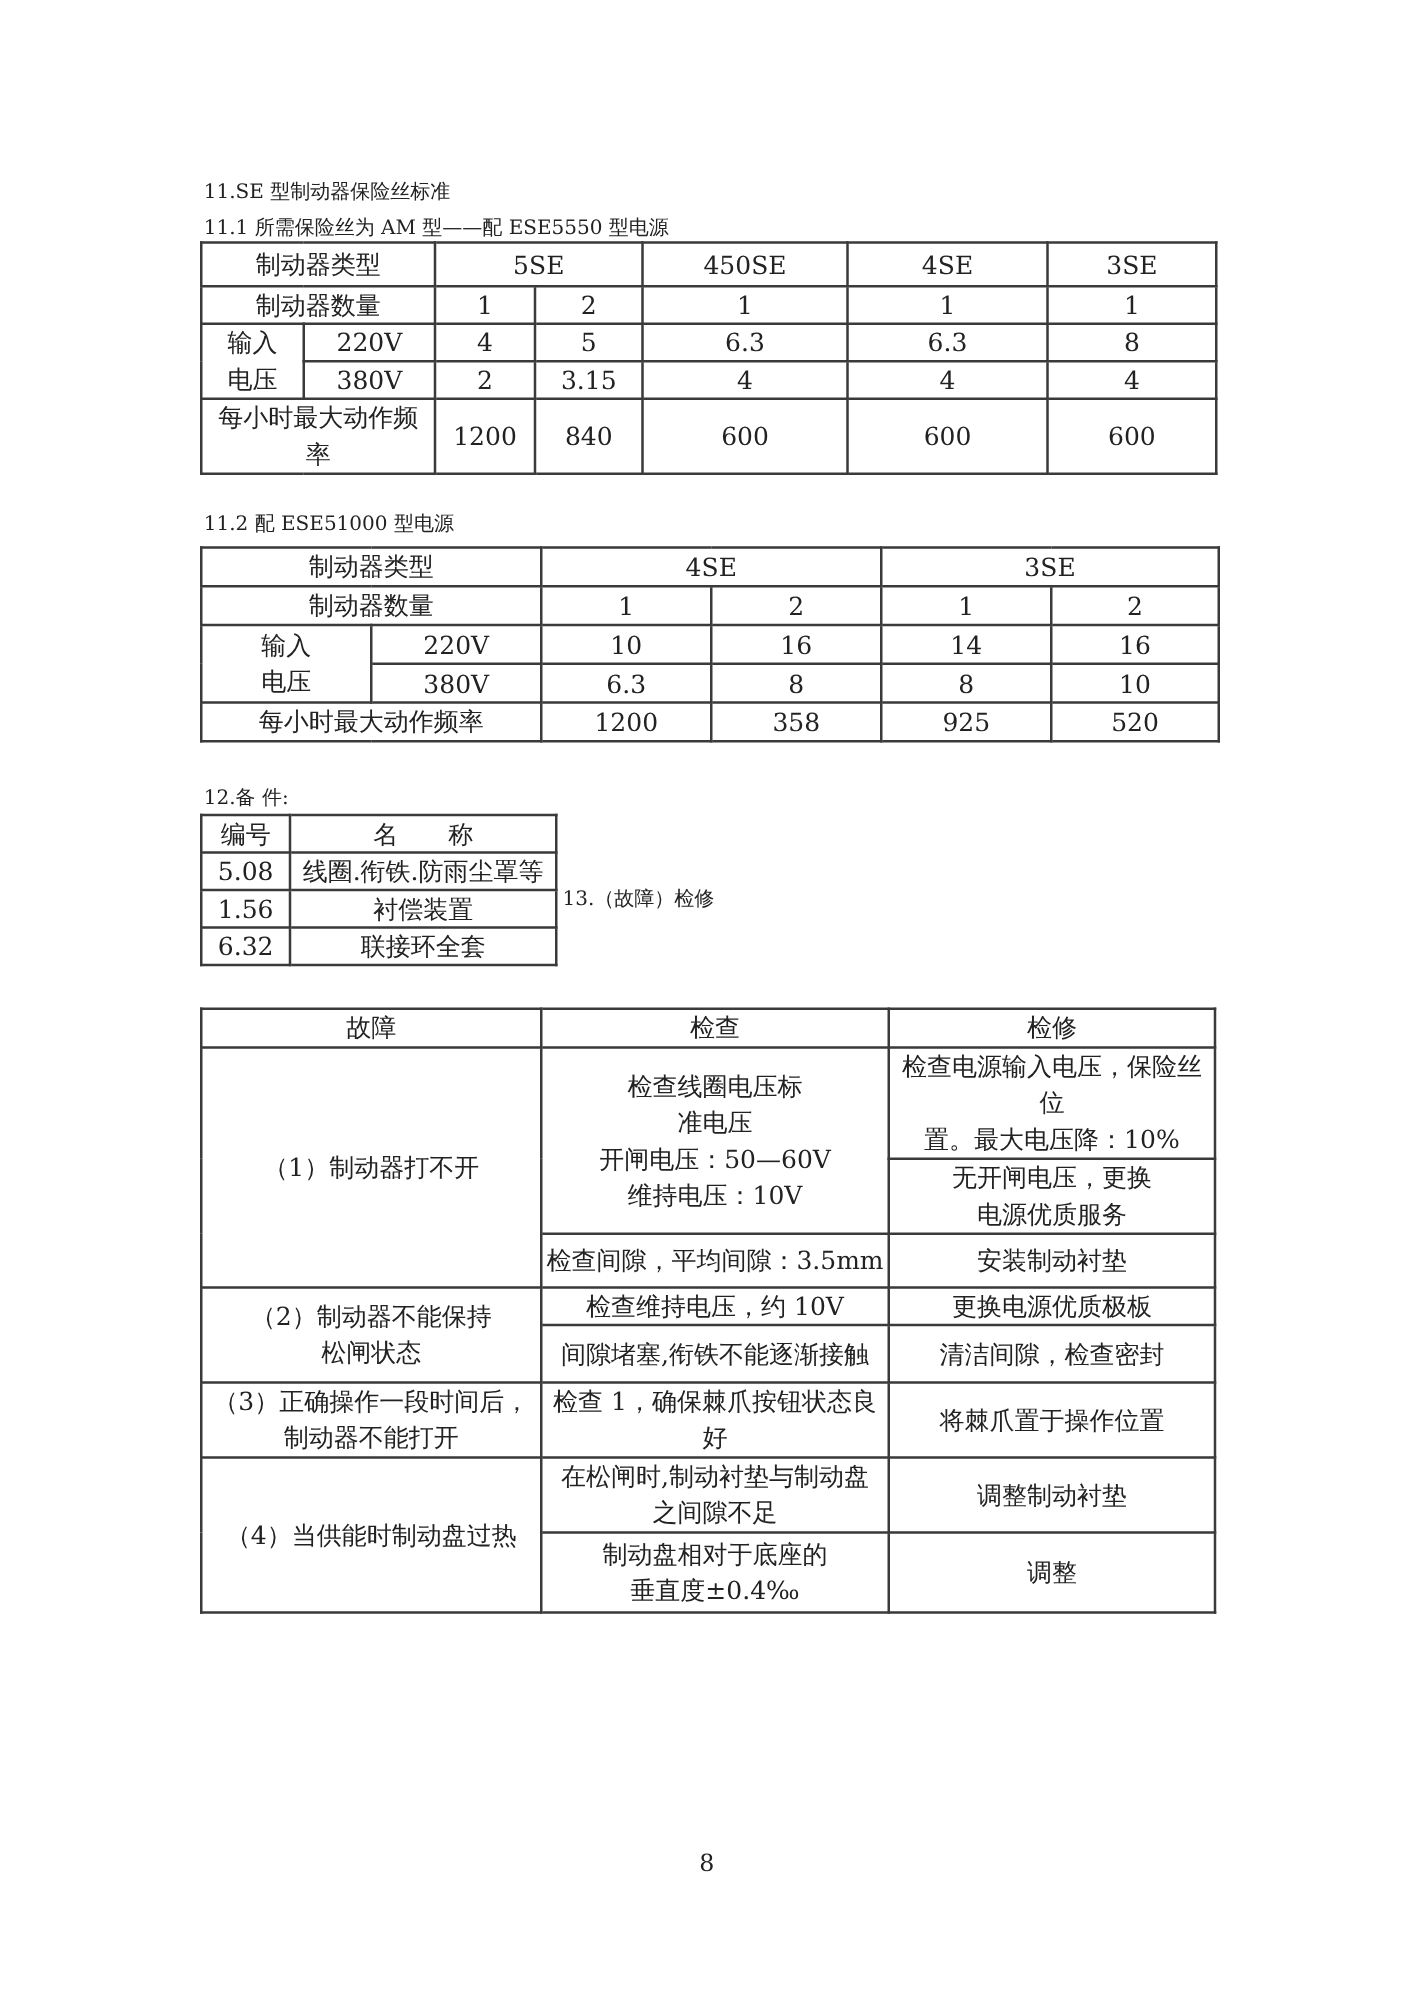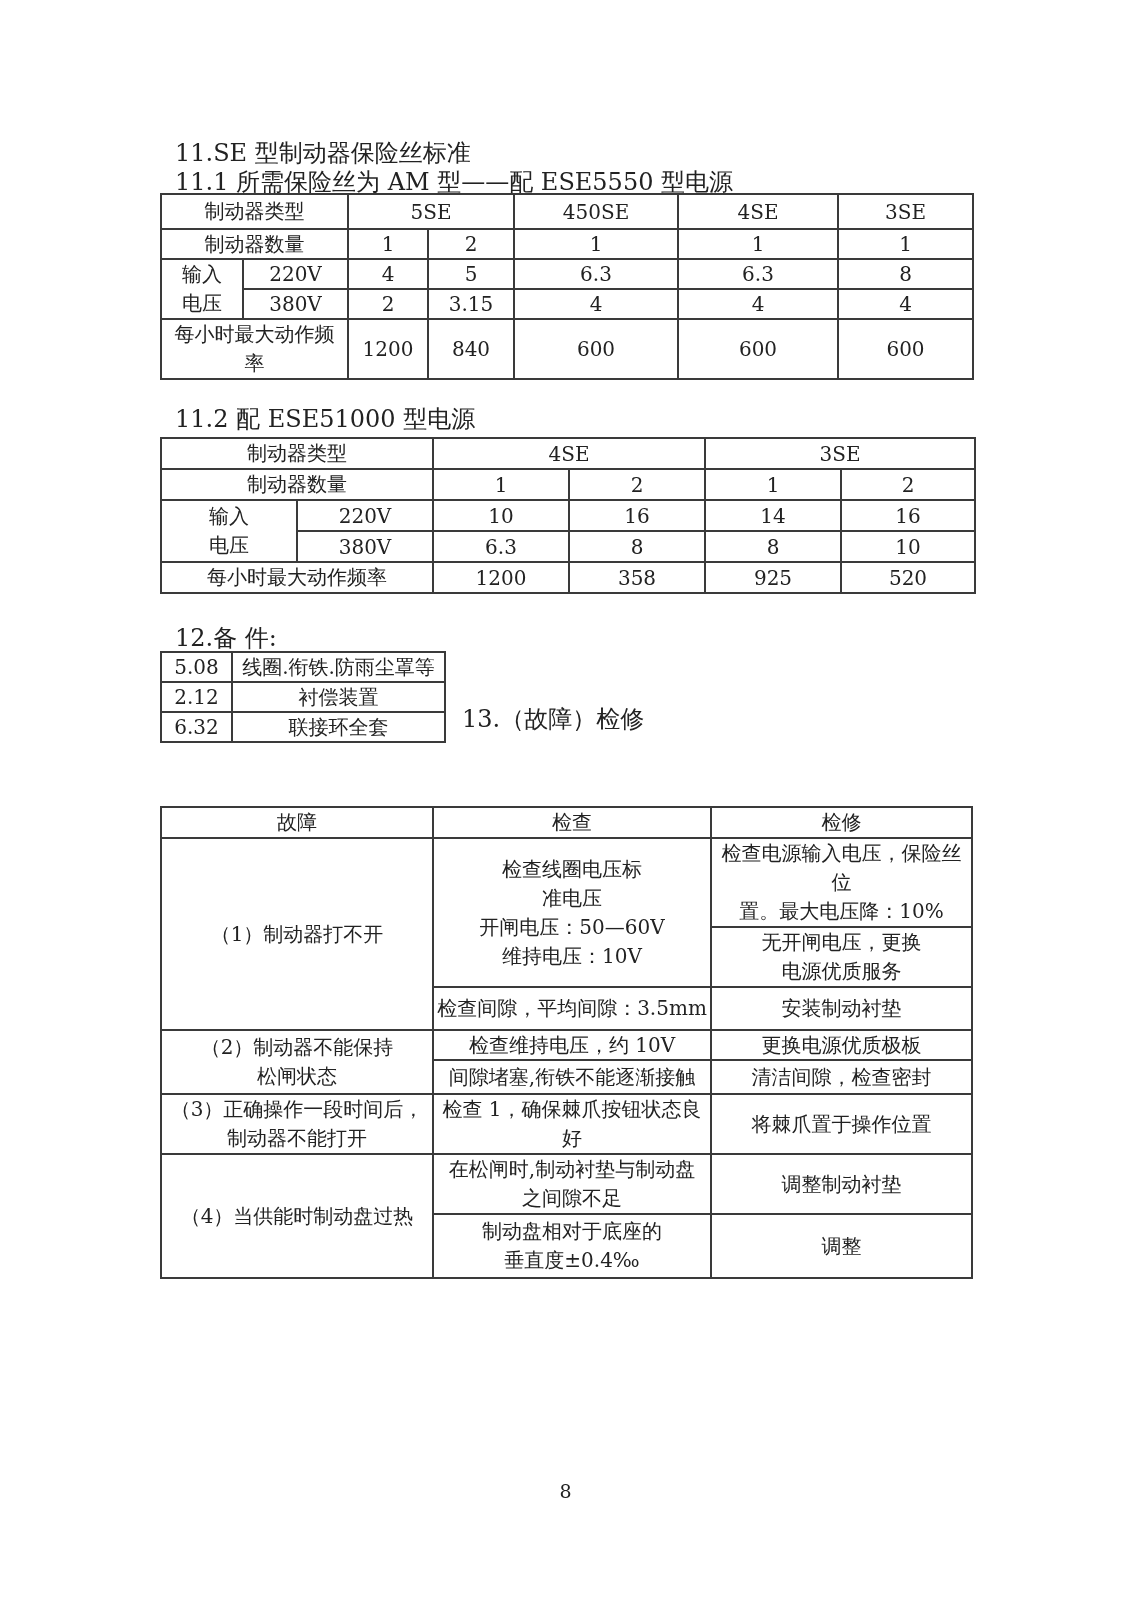--- a/index.html
+++ b/index.html
@@ -4,21 +4,21 @@
 <style>
   html,body{margin:0;padding:0;background:#ffffff;}
   #page{
     position:relative;
     width:1131px;height:1600px;
     background:#ffffff;
     font-family:"DejaVu Serif","Liberation Serif",serif;
     color:#222222;
     overflow:hidden;
   }
-  .hd{position:absolute;font-size:24px;white-space:nowrap;line-height:24px;margin-left:12px;}
+  .hd{position:absolute;font-size:16px;white-space:nowrap;line-height:24px;}
   .tbl{
     position:absolute;
     border-collapse:collapse;
     table-layout:fixed;
     margin-left:42px;
   }
   .tbl td{
     border:2px solid #3a3a3a;
     text-align:center;
     vertical-align:middle;
@@ -156,25 +156,29 @@
 
   <div class="hd" style="left:163px;top:626px;">12.备 件:</div>
 
   <table class="tbl" style="left:118px;top:651px;width:286px;">
     <colgroup>
         <col style="width:71px">
         <col>
       </colgroup>
     <tbody>
     <tr style="height:30px">
+      <td>编号</td>
+      <td>名　　称</td>
+    </tr>
+    <tr style="height:30px">
       <td class="left">5.08</td>
       <td class="left">线圈.衔铁.防雨尘罩等</td>
     </tr>
     <tr style="height:30px">
-      <td class="left">2.12</td>
+      <td class="left">1.56</td>
       <td class="left">衬偿装置</td>
     </tr>
     <tr style="height:30px">
       <td class="left">6.32</td>
       <td class="left">联接环全套</td>
     </tr>
     </tbody>
   </table>
 
   <div class="hd" style="left:450px;top:707px;">13.（故障）检修</div>
@@ -215,21 +219,21 @@
       <td>安装制动衬垫</td>
     </tr>
     <tr style="height:30px">
       <td rowspan="2">
         <span class="ln">（2）制动器不能保持</span>
         <span class="ln">松闸状态</span>
       </td>
       <td>检查维持电压，约 10V</td>
       <td>更换电源优质极板</td>
     </tr>
-    <tr style="height:34px">
+    <tr style="height:46px">
       <td>间隙堵塞,衔铁不能逐渐接触</td>
       <td>清洁间隙，检查密封</td>
     </tr>
     <tr style="height:60px">
       <td>
         <span class="ln">（3）正确操作一段时间后，</span>
         <span class="ln">制动器不能打开</span>
       </td>
       <td>
         <span class="ln">检查 1，确保棘爪按钮状态良</span>

